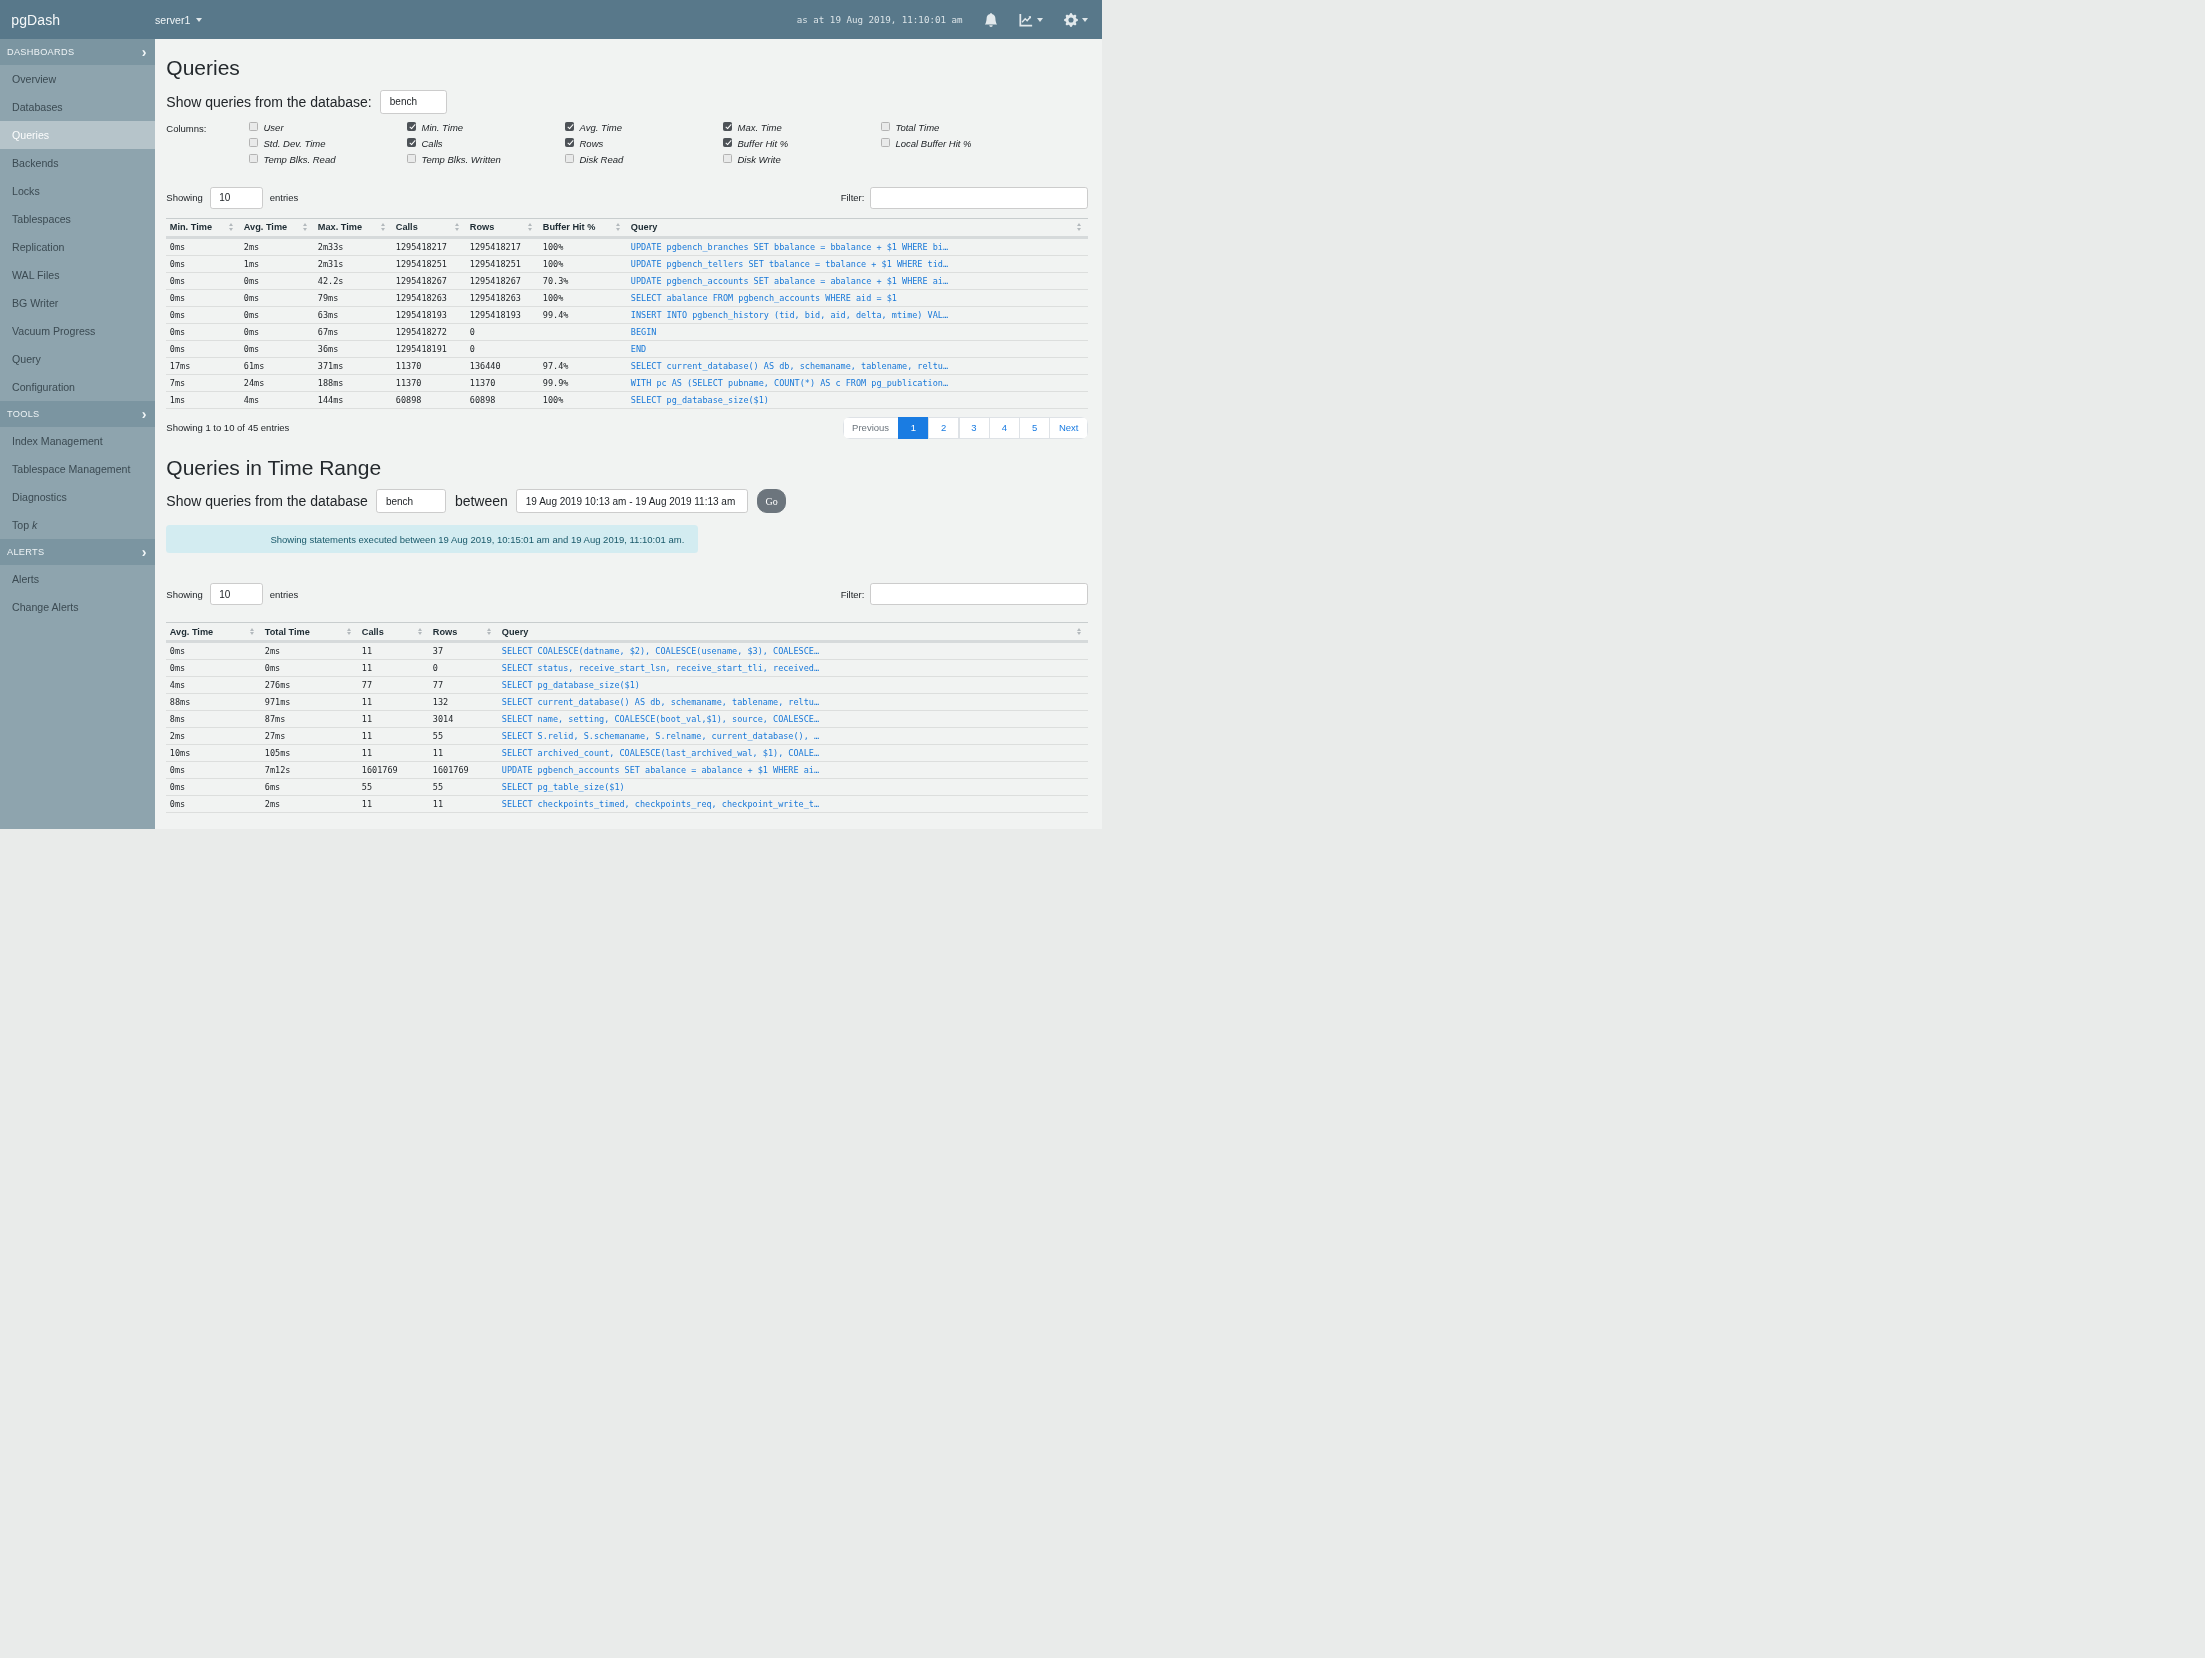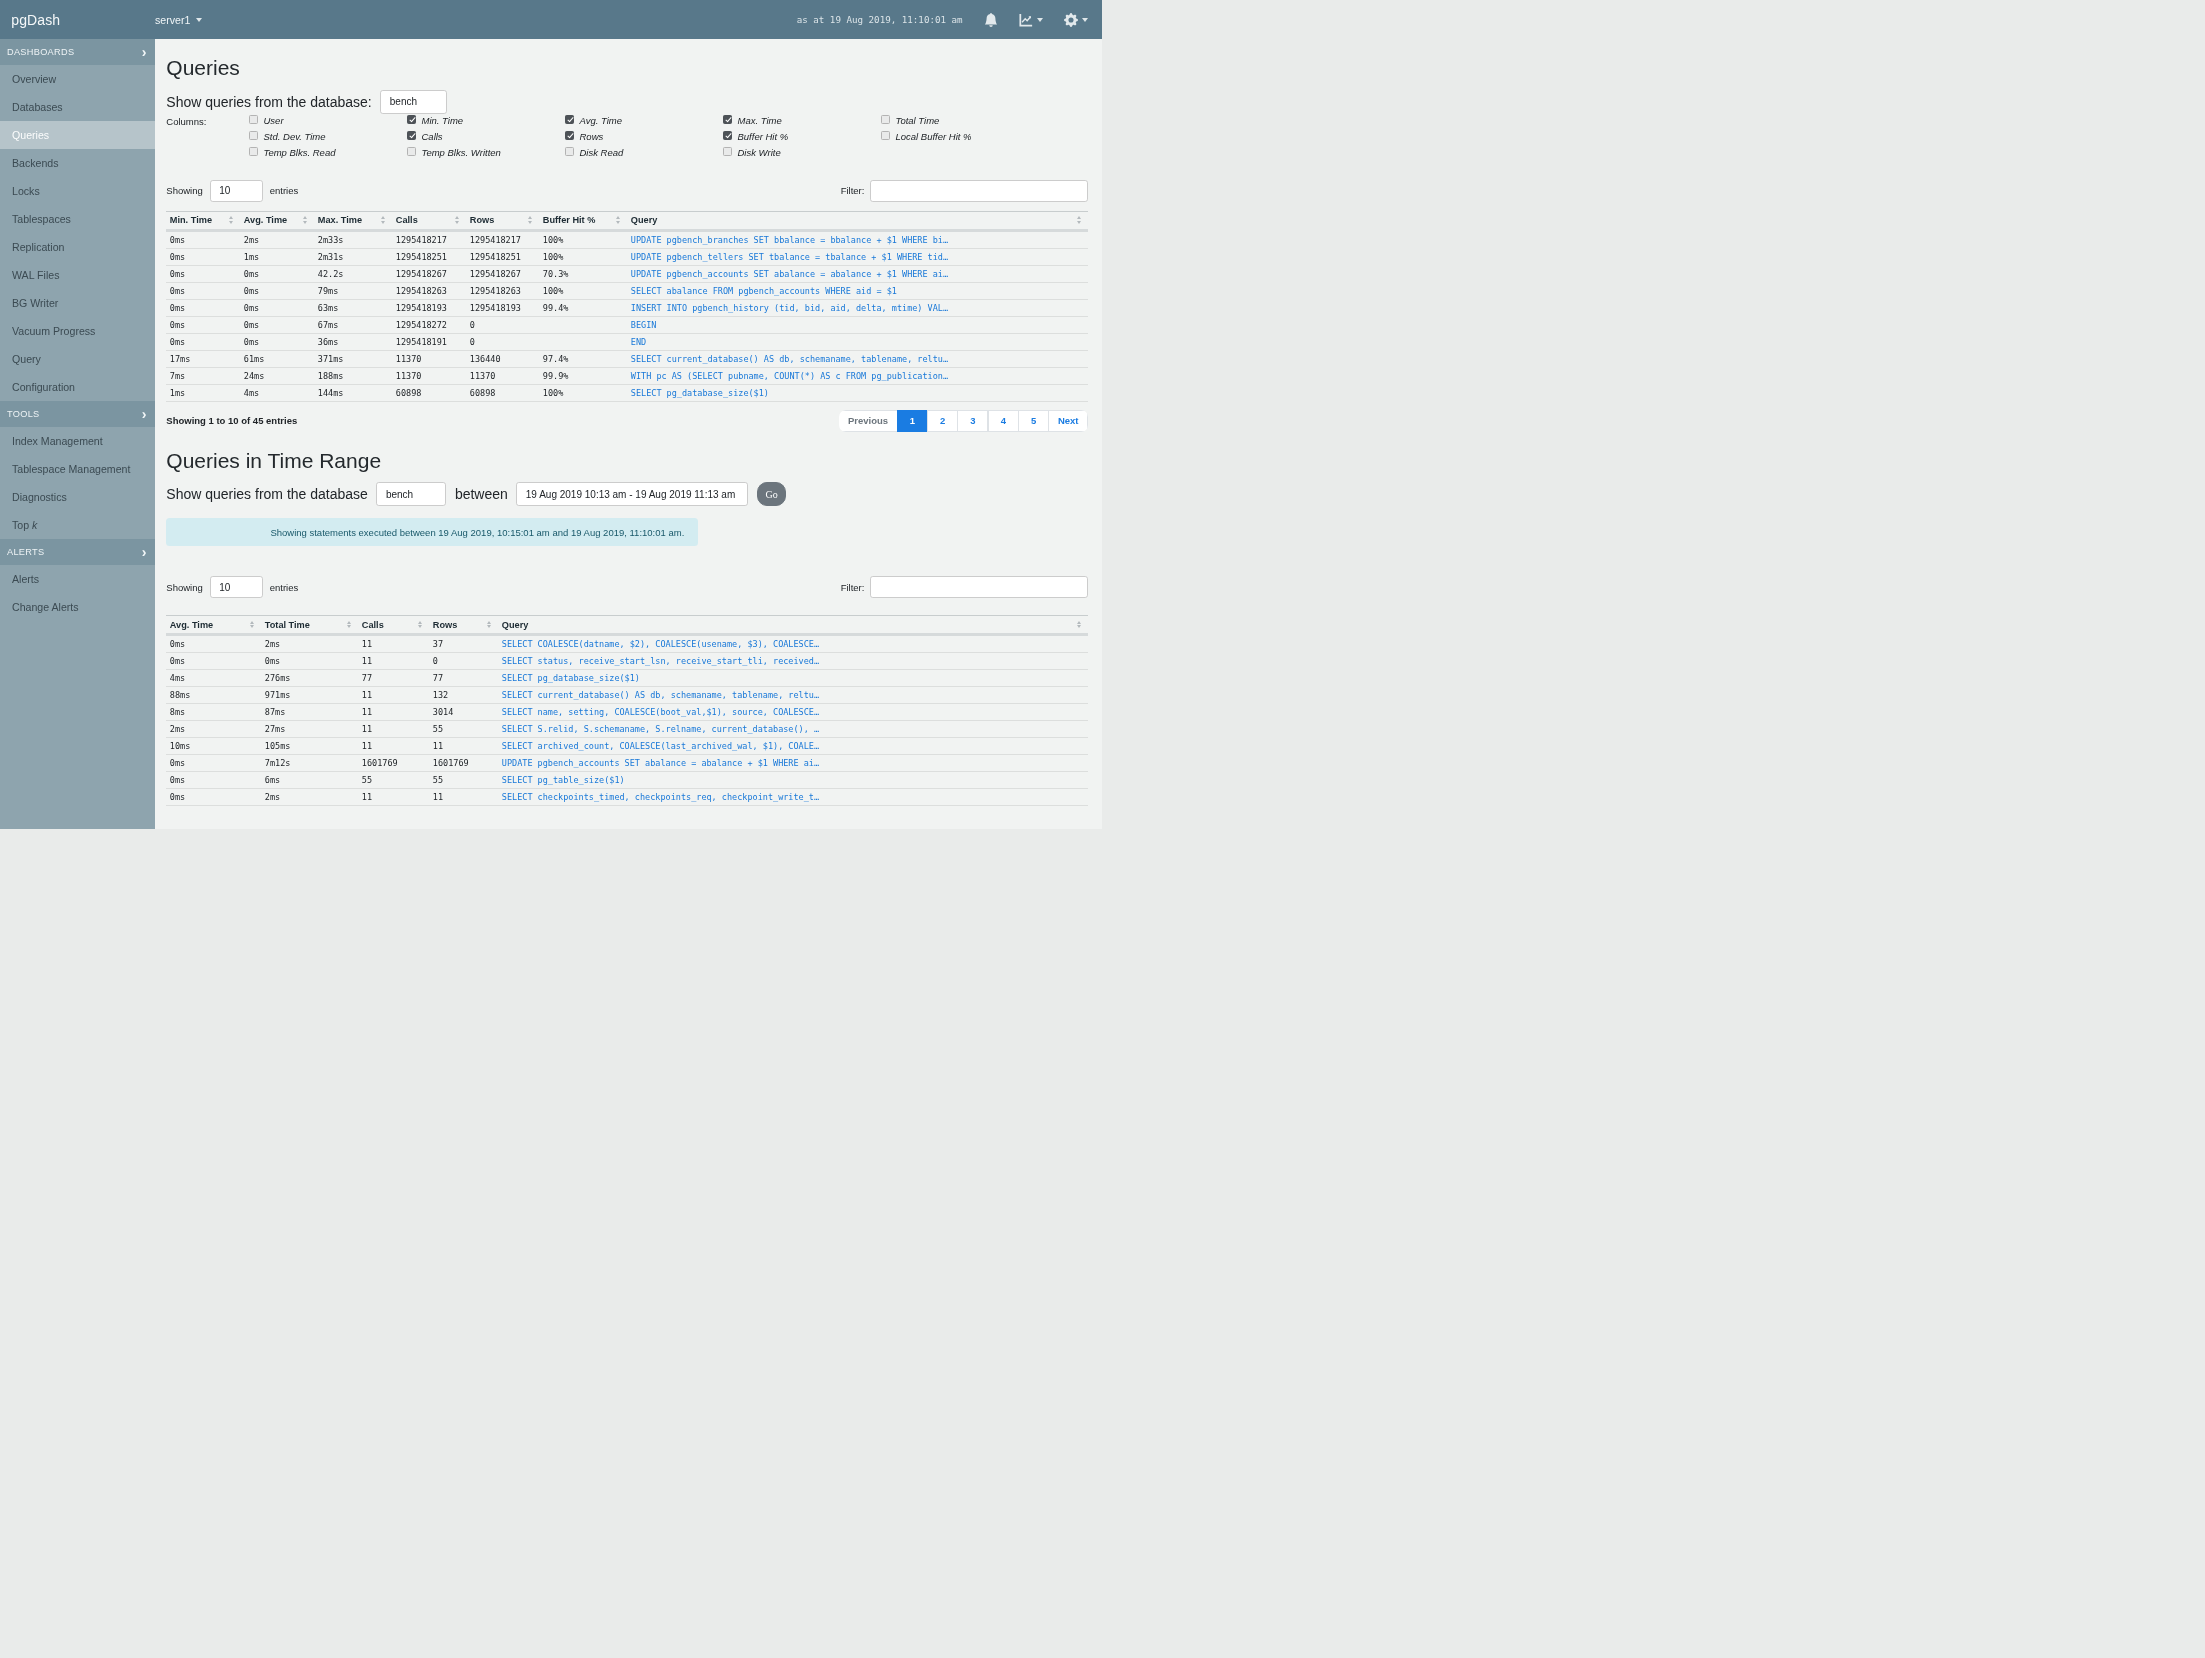--- a/index.html
+++ b/index.html
@@ -28,21 +28,21 @@
   .content{position:absolute;top:39px;left:155px;right:0;bottom:0;padding:0 14px 0 11.3px;box-sizing:border-box;}
   h1.sec-title{font-size:21px;line-height:27px;font-weight:400;color:#24292d;margin:15px 0 0 0;}
   .form-row{display:flex;align-items:center;margin-top:8.5px;gap:8.5px;}
   .lbl{font-size:14px;color:#212529;}
   .tb-input{box-sizing:border-box;height:24px;border:0.7px solid #ccc;border-radius:2.8px;background:#fff;padding:0 8.5px;font-size:10px;color:#212529;font-family:"Liberation Sans",sans-serif;}
   .w-bench{width:67px;}
   .w-range{width:232px;}
   .btn-go{height:24px;padding:0 7.7px;background:#6c757d;border:0.7px solid #6c757d;border-radius:10px;color:#fff;font-size:10px;cursor:pointer;font-family:Liberation Serif, serif;}
 
   
-  .columns-row{display:flex;margin-top:1px;}
+  .columns-row{display:flex;margin-top:8px;}
   .columns-row .lbl{width:83px;font-size:9.5px;padding-top:1.4px;}
   .cb-grid{display:grid;grid-auto-flow:column;grid-template-rows:repeat(3,16px);grid-template-columns:repeat(5,158px);}
   .cb-item{display:flex;align-items:flex-start;gap:5px;cursor:pointer;font-style:italic;}
   .cb-box{width:9.2px;height:9.2px;border:0.7px solid #b3b3b3;border-radius:1.4px;background:#e9eaea;box-sizing:border-box;position:relative;flex:0 0 auto;}
   .cb-box.checked{background:#4d5257;border-color:#4d5257;}
   .cb-box.checked::after{content:"";position:absolute;left:2.8px;top:0.7px;width:2.1px;height:5px;border:solid #fff;border-width:0 1.4px 1.4px 0;transform:rotate(42deg);}
   .cb-label{font-size:9.5px;color:#212529;}
 
   
   .list-controls{display:flex;align-items:center;margin-top:17px;}
@@ -62,21 +62,21 @@
   .sort-icon::after{content:"";width:0;height:0;border-left:2.8px solid transparent;border-right:2.8px solid transparent;border-top:3.5px solid #b3b9bd;}
   tbody td{height:16px;padding:0 0 0 3.5px;font-family:"DejaVu Sans Mono",monospace;font-size:8.5px;color:#212529;white-space:nowrap;overflow:hidden;}
   tbody tr + tr td{border-top:1.4px solid #dcdedd;}
   td.query-cell a{font-family:"DejaVu Sans Mono",monospace;font-size:8.5px;color:#1878d8;text-decoration:none;cursor:pointer;}
   
   .t1-c1{width:74px;} .t1-c2{width:74px;} .t1-c3{width:78px;} .t1-c4{width:74px;} .t1-c5{width:73px;} .t1-c6{width:88px;}
   
   .t2-c1{width:95px;} .t2-c2{width:97px;} .t2-c3{width:71px;} .t2-c4{width:69px;}
 
   
-  .table-footer{display:flex;align-items:center;margin-top:8.5px;font-weight:bold;}
+  .table-footer{display:flex;align-items:center;margin-top:8.5px;}
   .pagination{margin-left:auto;display:flex;border-radius:7px;overflow:hidden;box-shadow:0 0 0 0;}
   .page-btn{min-width:12px;text-align:center;padding:4.2px 8.5px;font-size:9.5px;color:#1a7ce2;background:#fff;border:0.7px solid #dee2e6;margin-left:-0.7px;cursor:pointer;}
   .page-btn.active{background:#1a7ce2;border-color:#1a7ce2;color:#fff;}
   .page-btn.muted{color:#6c757d;}
 
   
   .alert-info{width:532px;box-sizing:border-box;margin-top:12px;background:#d3ecf1;color:#19596a;border-radius:3.5px;padding:8.5px 14px;font-size:9.5px;text-align:right;}
 </style>
 </head>
 <body>

